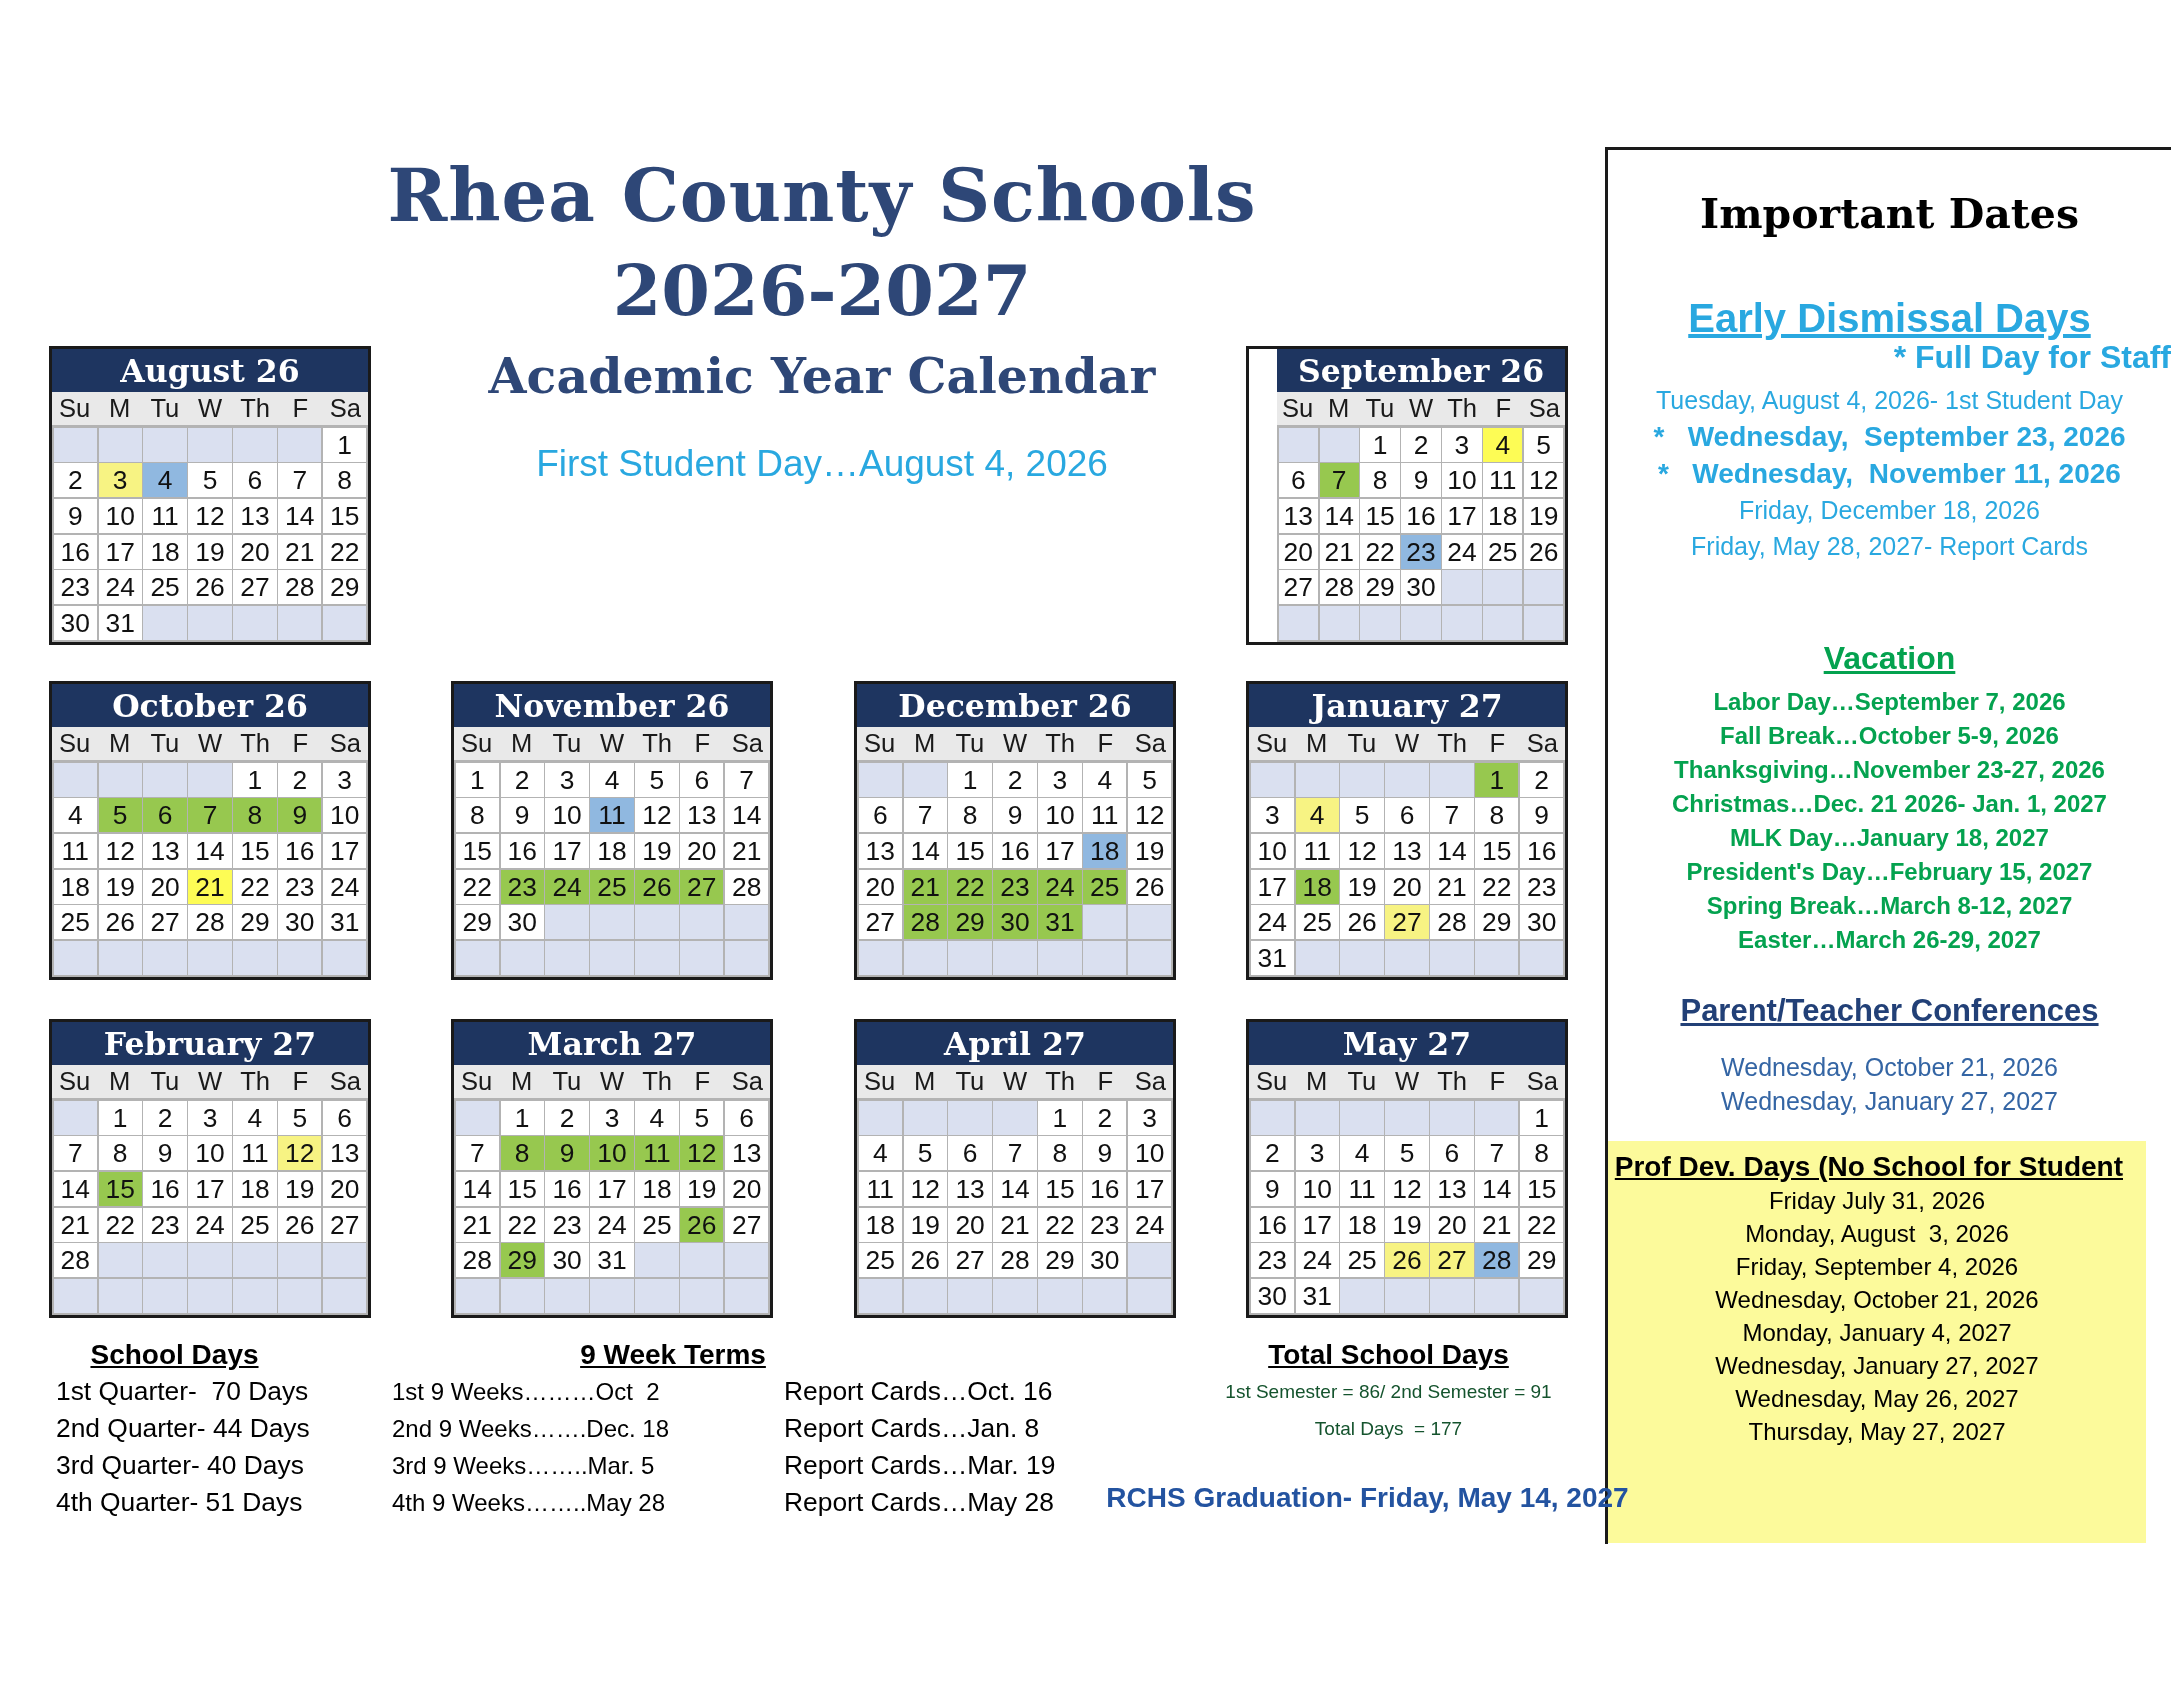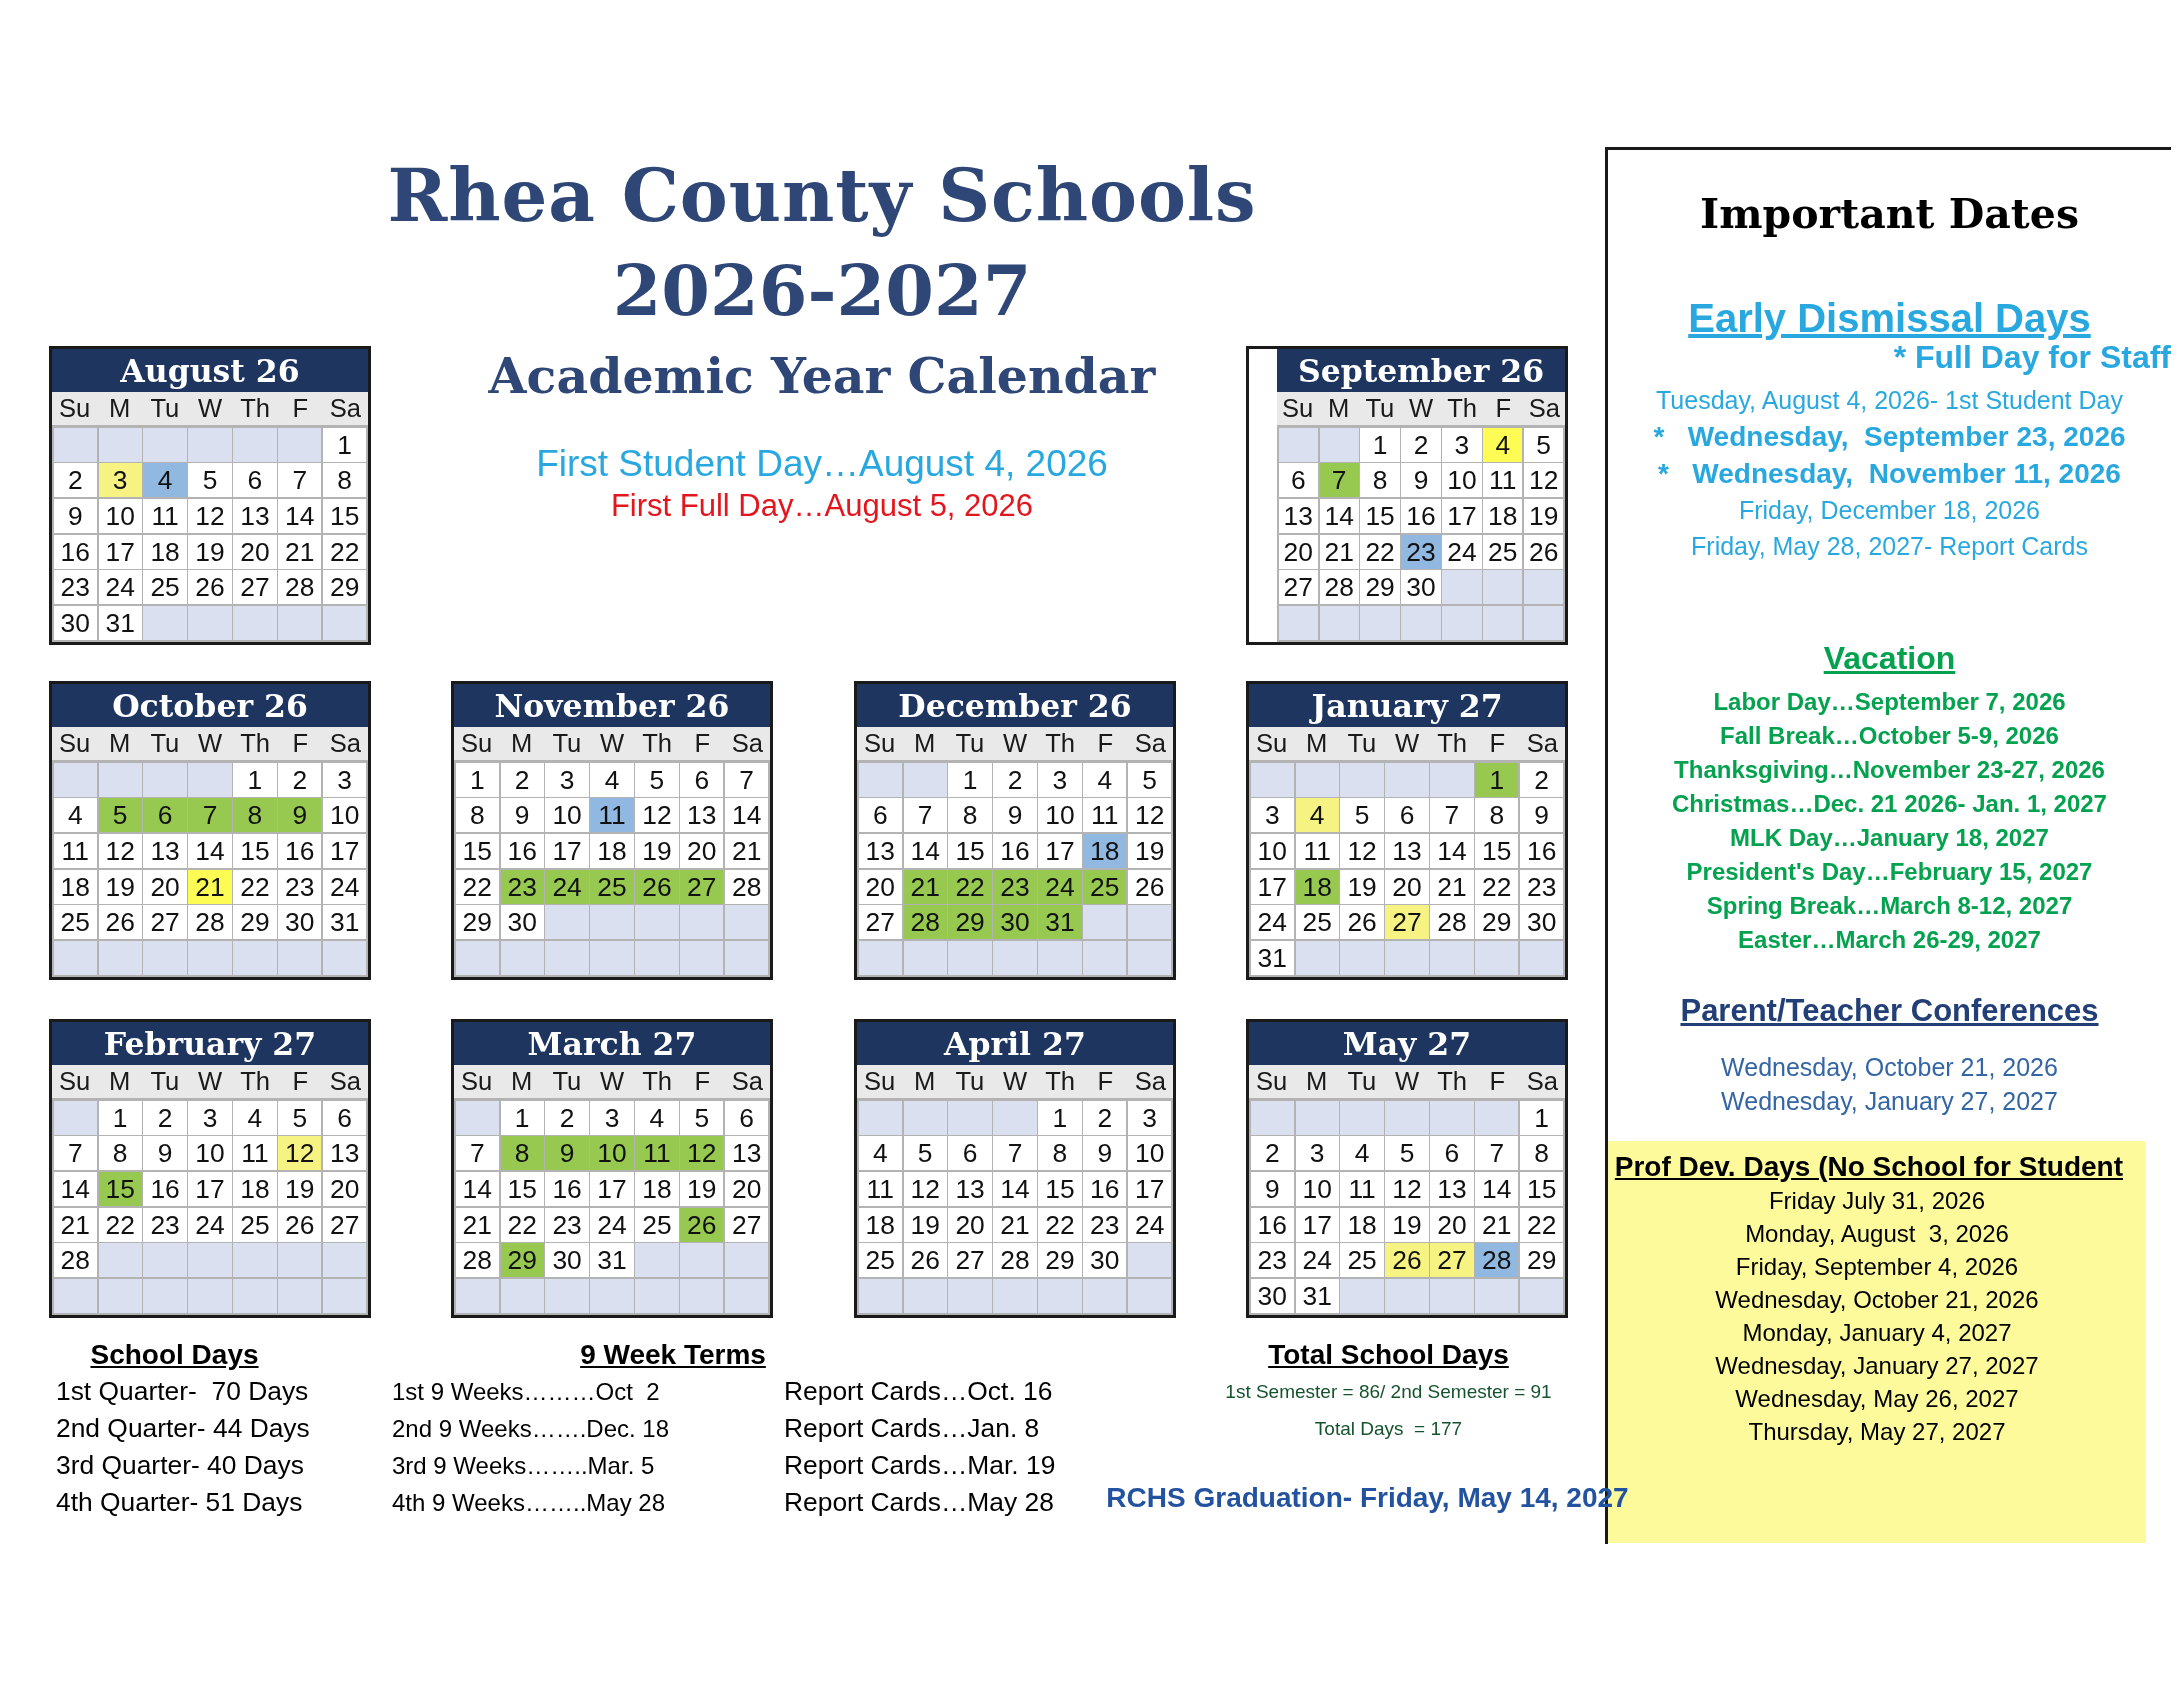--- a/index.html
+++ b/index.html
@@ -76,21 +76,20 @@
 </head>
 <body>
 
 <div id="page">
 
   <header class="title-block">
     <div class="main-title">Rhea County Schools</div>
     <div class="years">2026-2027</div>
     <div class="subtitle">Academic Year Calendar</div>
     <div class="first-student">First Student Day…August 4, 2026</div>
-    <div class="first-full">First Full Day…August 5, 2026</div>
   </header>
 
   <div id="months">
       <div class="month" style="left: 49px; top: 346px;">
         <div class="month-header">August 26</div>
         <div class="dow-row">
           <div class="dow">Su</div>
           <div class="dow">M</div>
           <div class="dow">Tu</div>
           <div class="dow">W</div>

